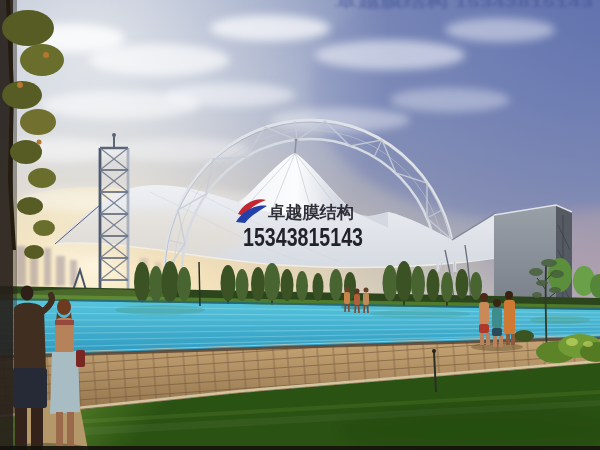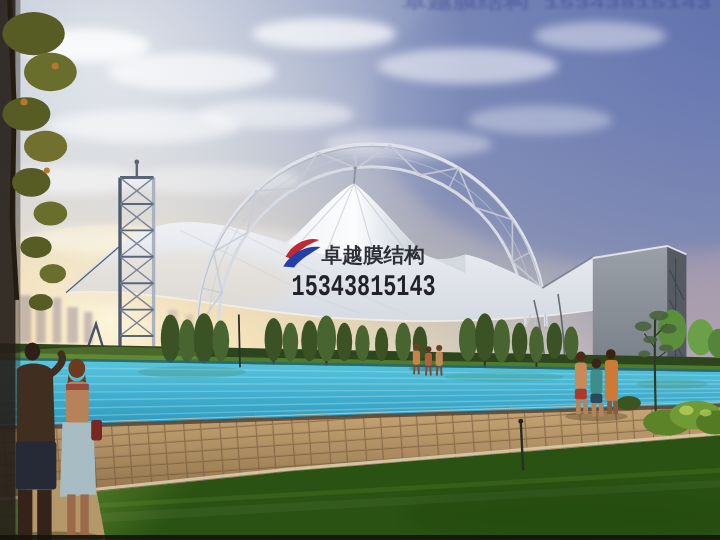--- a/index.html
+++ b/index.html
@@ -1,17 +1,17 @@
 <!DOCTYPE html>
 <html><head>
 <meta charset="utf-8">
 <style>
   html,body{margin:0;padding:0;background:#000;}
   .stage{position:relative;width:600px;height:450px;overflow:hidden;background:#9aa6c2;
-         font-family:Liberation Mono, monospace;}
+         font-family:Liberation Sans, sans-serif;}
   svg{position:absolute;left:0;top:0;display:block;}
   text{user-select:none;}
 </style>
 </head>
 <body>
 
 <div class="stage">
 <svg width="600" height="450" viewBox="0 0 600 450" xmlns="http://www.w3.org/2000/svg">
   <defs>
     <linearGradient id="skyG" x1="0" y1="0" x2="0" y2="300" gradientUnits="userSpaceOnUse">

